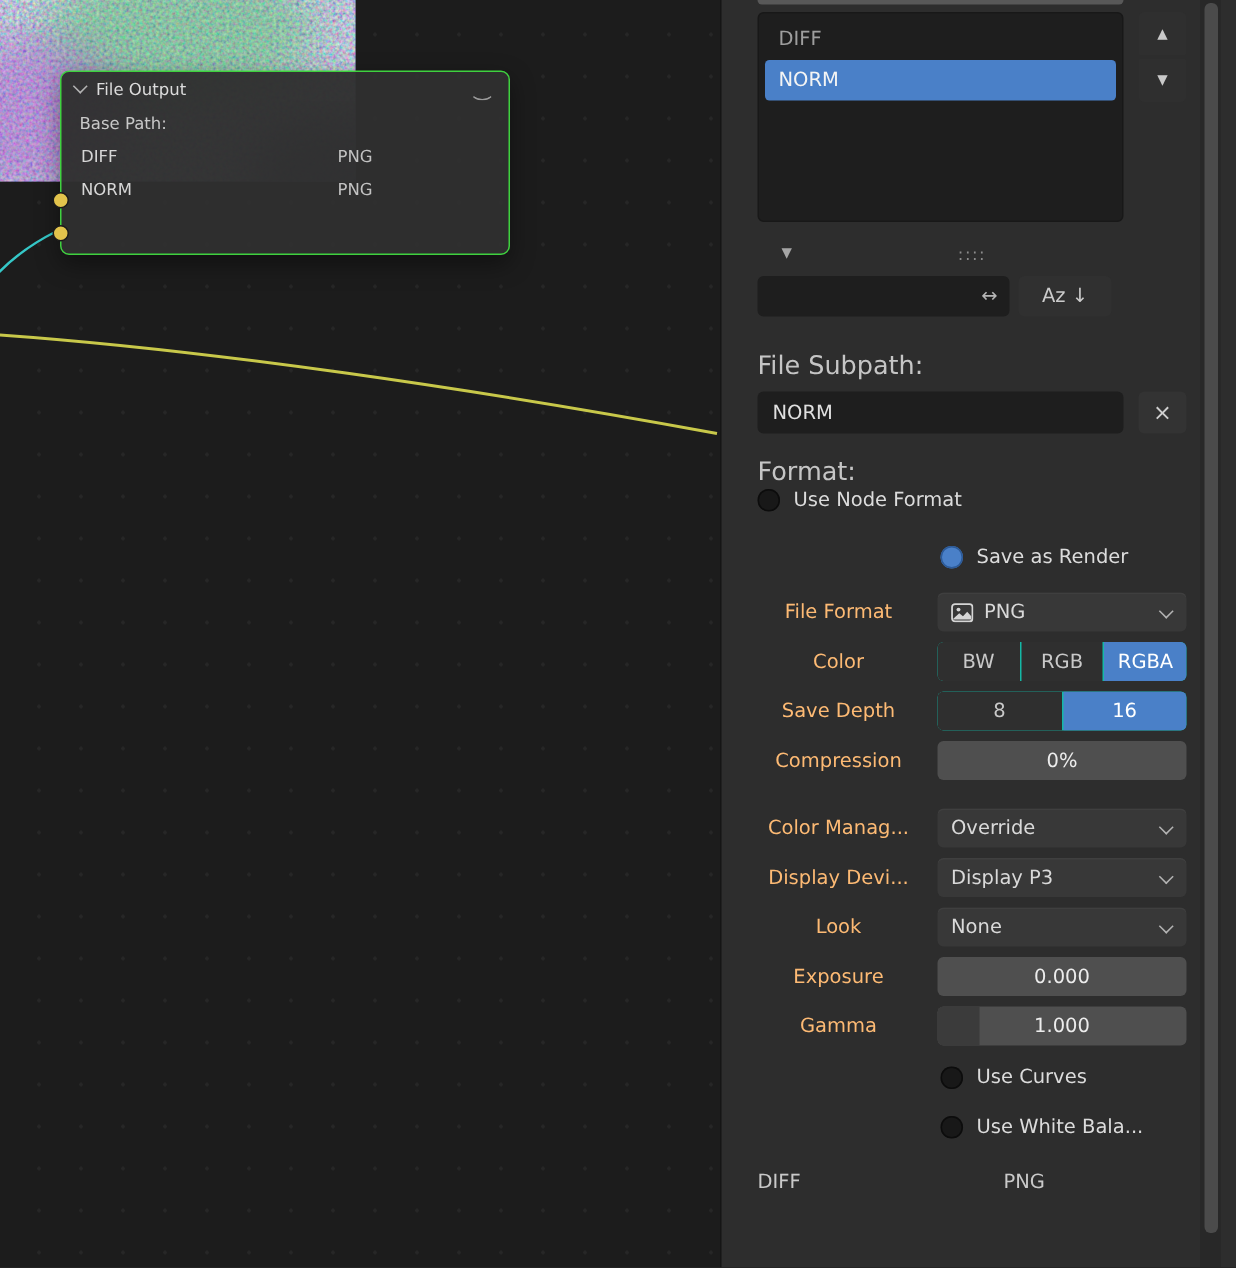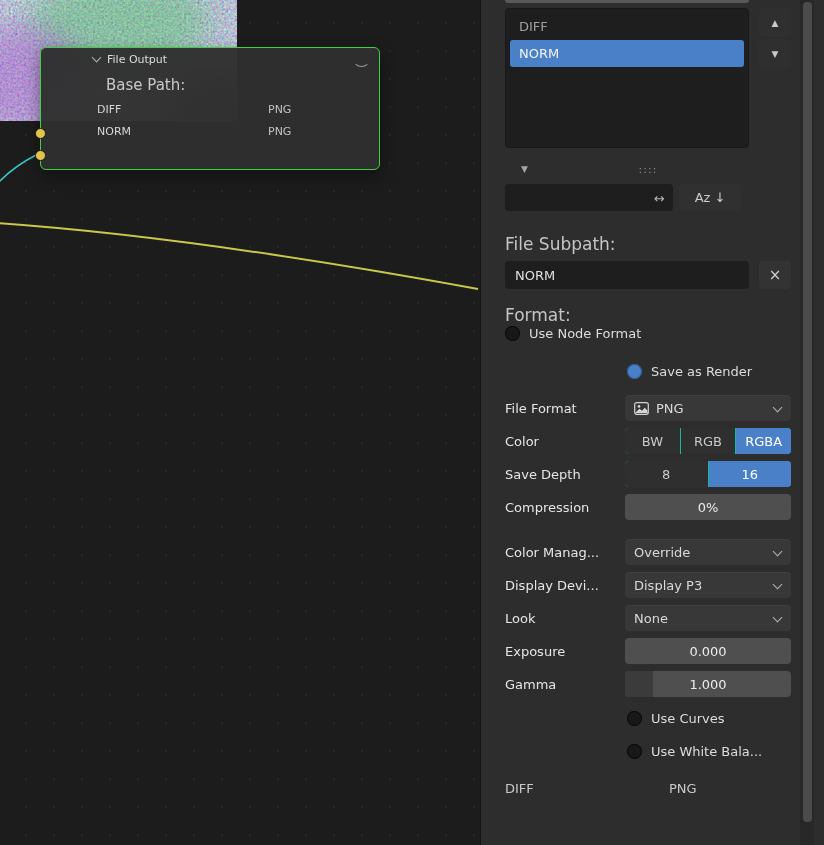--- a/index.html
+++ b/index.html
@@ -5,31 +5,31 @@
   html,body{margin:0;padding:0;background:#2d2d2d;font-family:"DejaVu Sans",sans-serif;}
   #root{position:relative;width:824px;height:845px;overflow:hidden;background:#1c1c1c;}
 
   
   #editor{position:absolute;left:0;top:0;width:480px;height:845px;background:#1c1c1c;
     background-image:radial-gradient(circle,#272727 1px,transparent 1.4px);
     background-size:28px 28px;background-position:12px 9px;}
   #preview-tex{position:absolute;left:0;top:0;width:237px;height:121px;z-index:0;}
   #wires{position:absolute;left:0;top:0;width:480px;height:845px;z-index:1;}
 
-  .node{position:absolute;left:40px;top:47px;width:340px;height:123px;z-index:2;
+  .node{position:absolute;left:40px;top:47px;width:300px;height:123px;z-index:2;
     background:rgba(47,47,47,.97);border:1.5px solid #3fd13f;border-radius:6px;
-    box-shadow:0 6px 16px rgba(0,0,0,.4);box-sizing:border-box;padding-left:43px;}
+    box-shadow:0 6px 16px rgba(0,0,0,.4);box-sizing:border-box;}
   .node-header{height:22px;display:flex;align-items:center;padding:0 9px;gap:7px;}
   .node-title{font-size:11px;color:#dcdcdc;}
   .chev{width:6px;height:6px;border-right:1.5px solid #b3b3b3;border-bottom:1.5px solid #b3b3b3;
     transform:rotate(45deg);display:inline-block;}
   .node-header .chev{margin-top:-3px;}
   .arc{margin-left:auto;width:15px;height:13px;border:1.5px solid transparent;
     border-bottom-color:#9a9a9a;border-radius:50%;}
-  .bp-label{margin:6px 22px 0;font-size:15px;color:#c8c8c8;}
+  .bp-label{margin:6px 12px 0;font-size:11px;color:#c8c8c8;}
   .bp-field{margin:6px 10px 0;height:18px;background:#1d1d1d;border-radius:3px;
     display:flex;align-items:center;padding:0 7px;font-size:10px;color:#aeaeae;}
   .bp-field .fico{margin-left:auto;}
   .slot-row{margin-top:5px;height:21px;display:flex;align-items:center;position:relative;
     padding-left:13px;font-size:11px;color:#d6d6d6;}
   .slot-row .fmt{position:absolute;left:184px;color:#c2c2c2;}
   .socket{position:absolute;width:9px;height:9px;border-radius:50%;background:#e2c34c;
     border:1px solid #1a1a1a;left:-6px;}
 
   
@@ -67,21 +67,21 @@
   .xbtn{width:32px;background:#333333;border-radius:4px;display:flex;align-items:center;
     justify-content:center;color:#cfcfcf;font-size:15px;}
 
   .cbx-row{display:flex;align-items:center;gap:9px;font-size:13px;color:#dcdcdc;height:17px;}
   .cbx{width:15px;height:15px;border-radius:50%;background:#181818;
     box-shadow:inset 0 0 0 1px #0c0c0c;flex:none;}
   .cbx.checked{background:#4a80c8;box-shadow:inset 0 0 0 1px #2c5a98;}
   .indent{margin-left:122px;}
 
   .frow{display:flex;align-items:center;height:26px;margin-top:7px;}
-  .flabel{width:108px;text-align:left;font-size:13px;color:#e5e5e5;flex:none;}
+  .flabel{width:108px;text-align:center;font-size:13px;color:#fdba74;flex:none;}
   .fwidget{flex:1;margin-left:12px;height:26px;border-radius:4px;display:flex;align-items:center;
     font-size:13px;box-sizing:border-box;}
   .dropdown{background:#383838;color:#d9d9d9;padding:0 9px;box-shadow:inset 0 1px 0 rgba(255,255,255,.04);}
   .dropdown .chev{margin-left:auto;margin-top:-2px;margin-right:1px;}
   .dd-val{margin-left:0;}
   .ff-ico{margin-right:7px;display:flex;}
   .segwrap{background:#14b8a6;overflow:hidden;gap:1px;}
   .seg{flex:1;height:100%;display:flex;align-items:center;justify-content:center;
     background:#2f2f2f;color:#c9c9c9;}
   .seg.sel{background:#4a80c8;color:#ffffff;}

